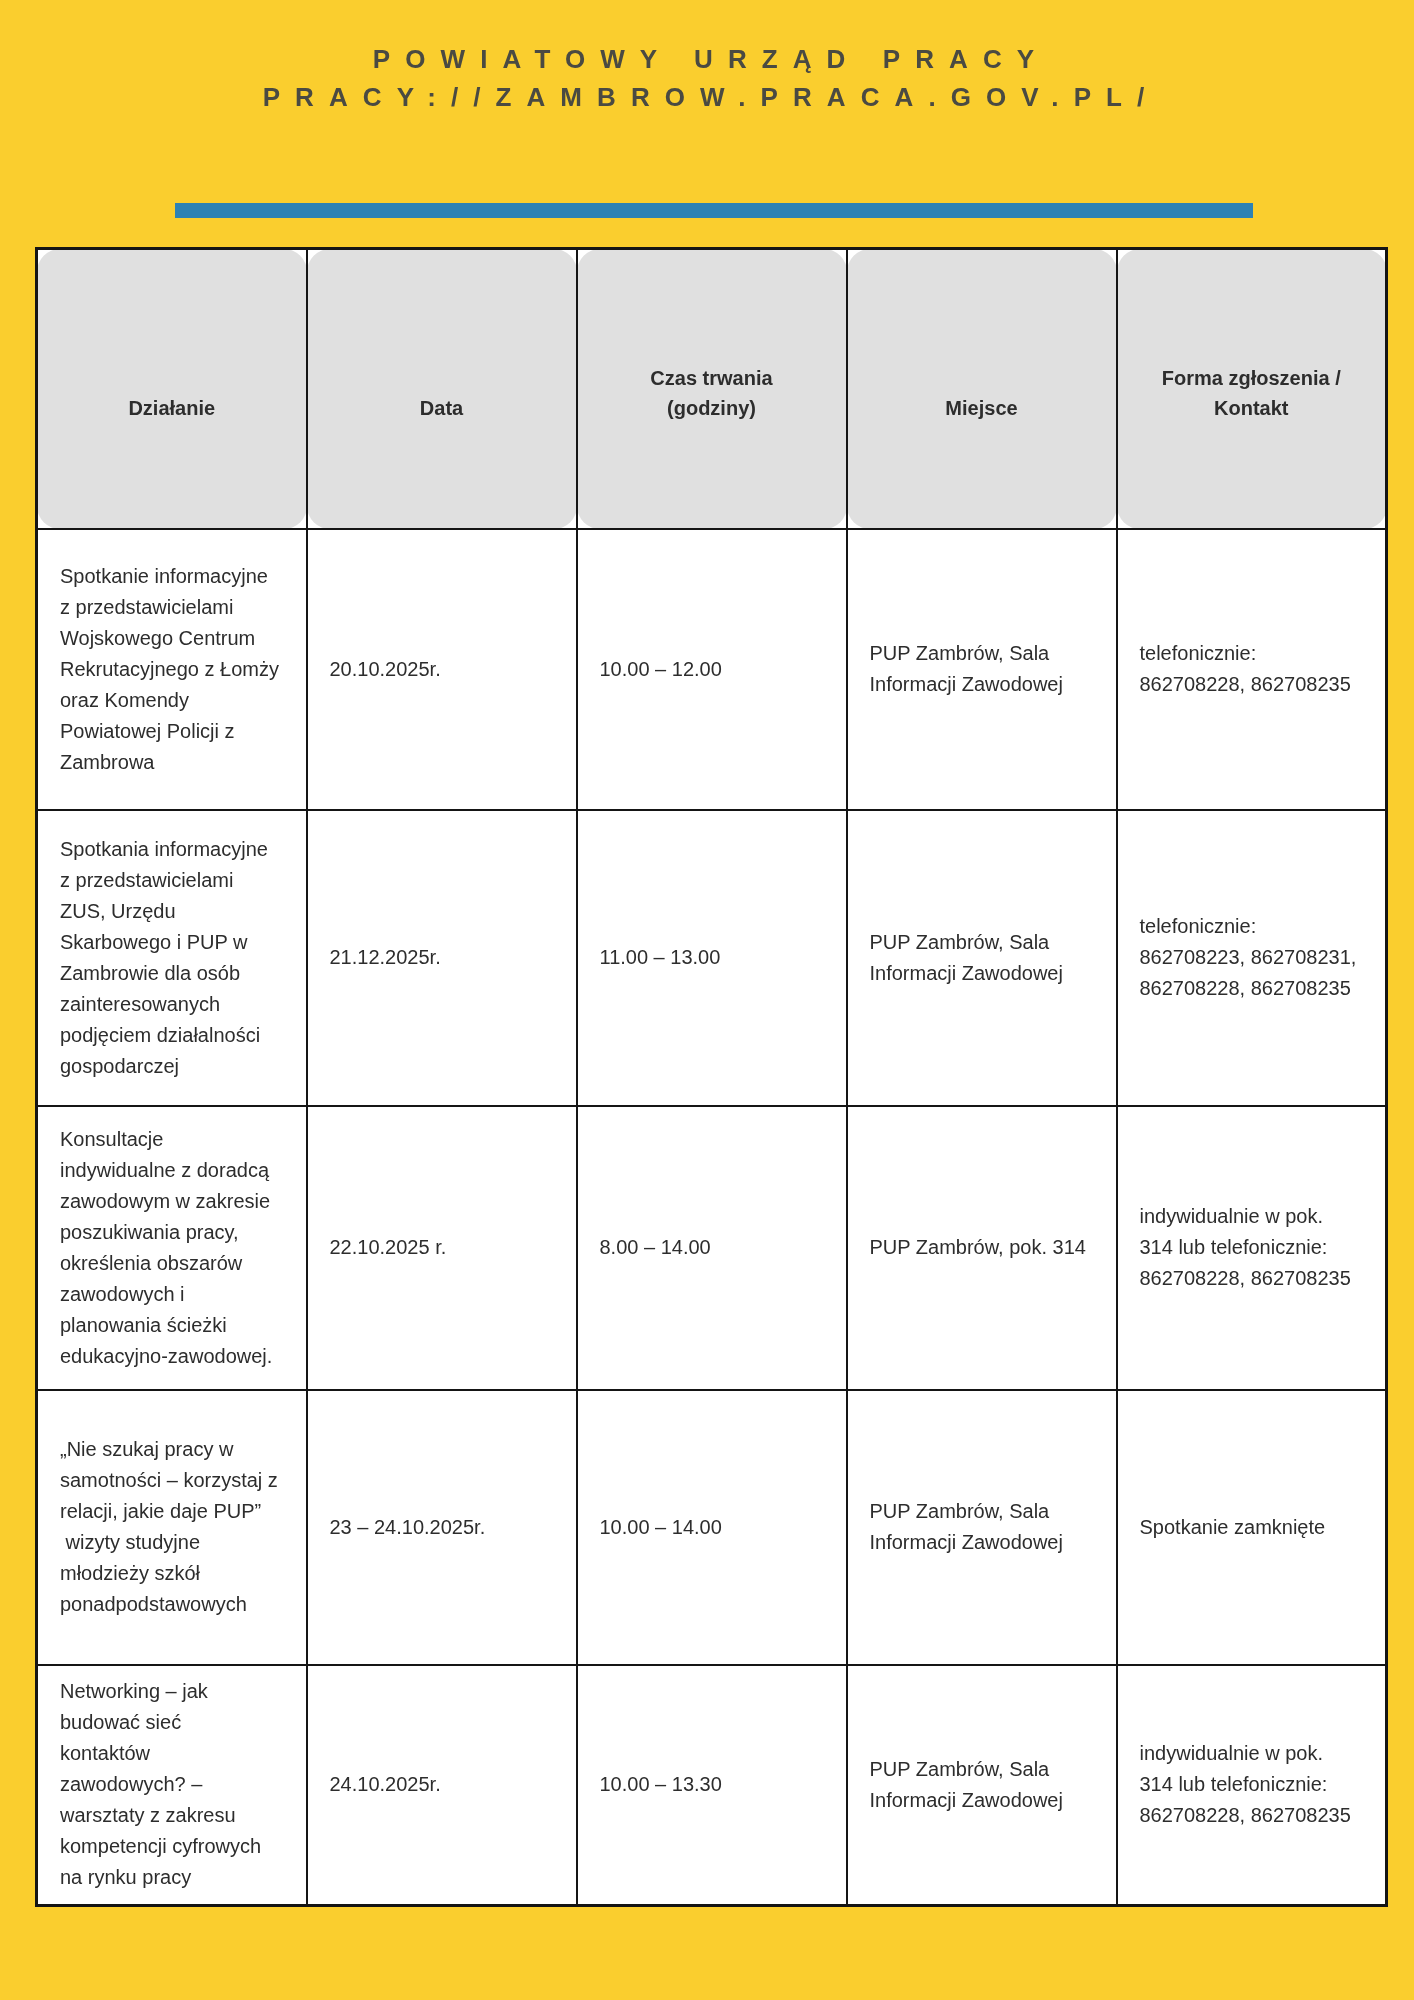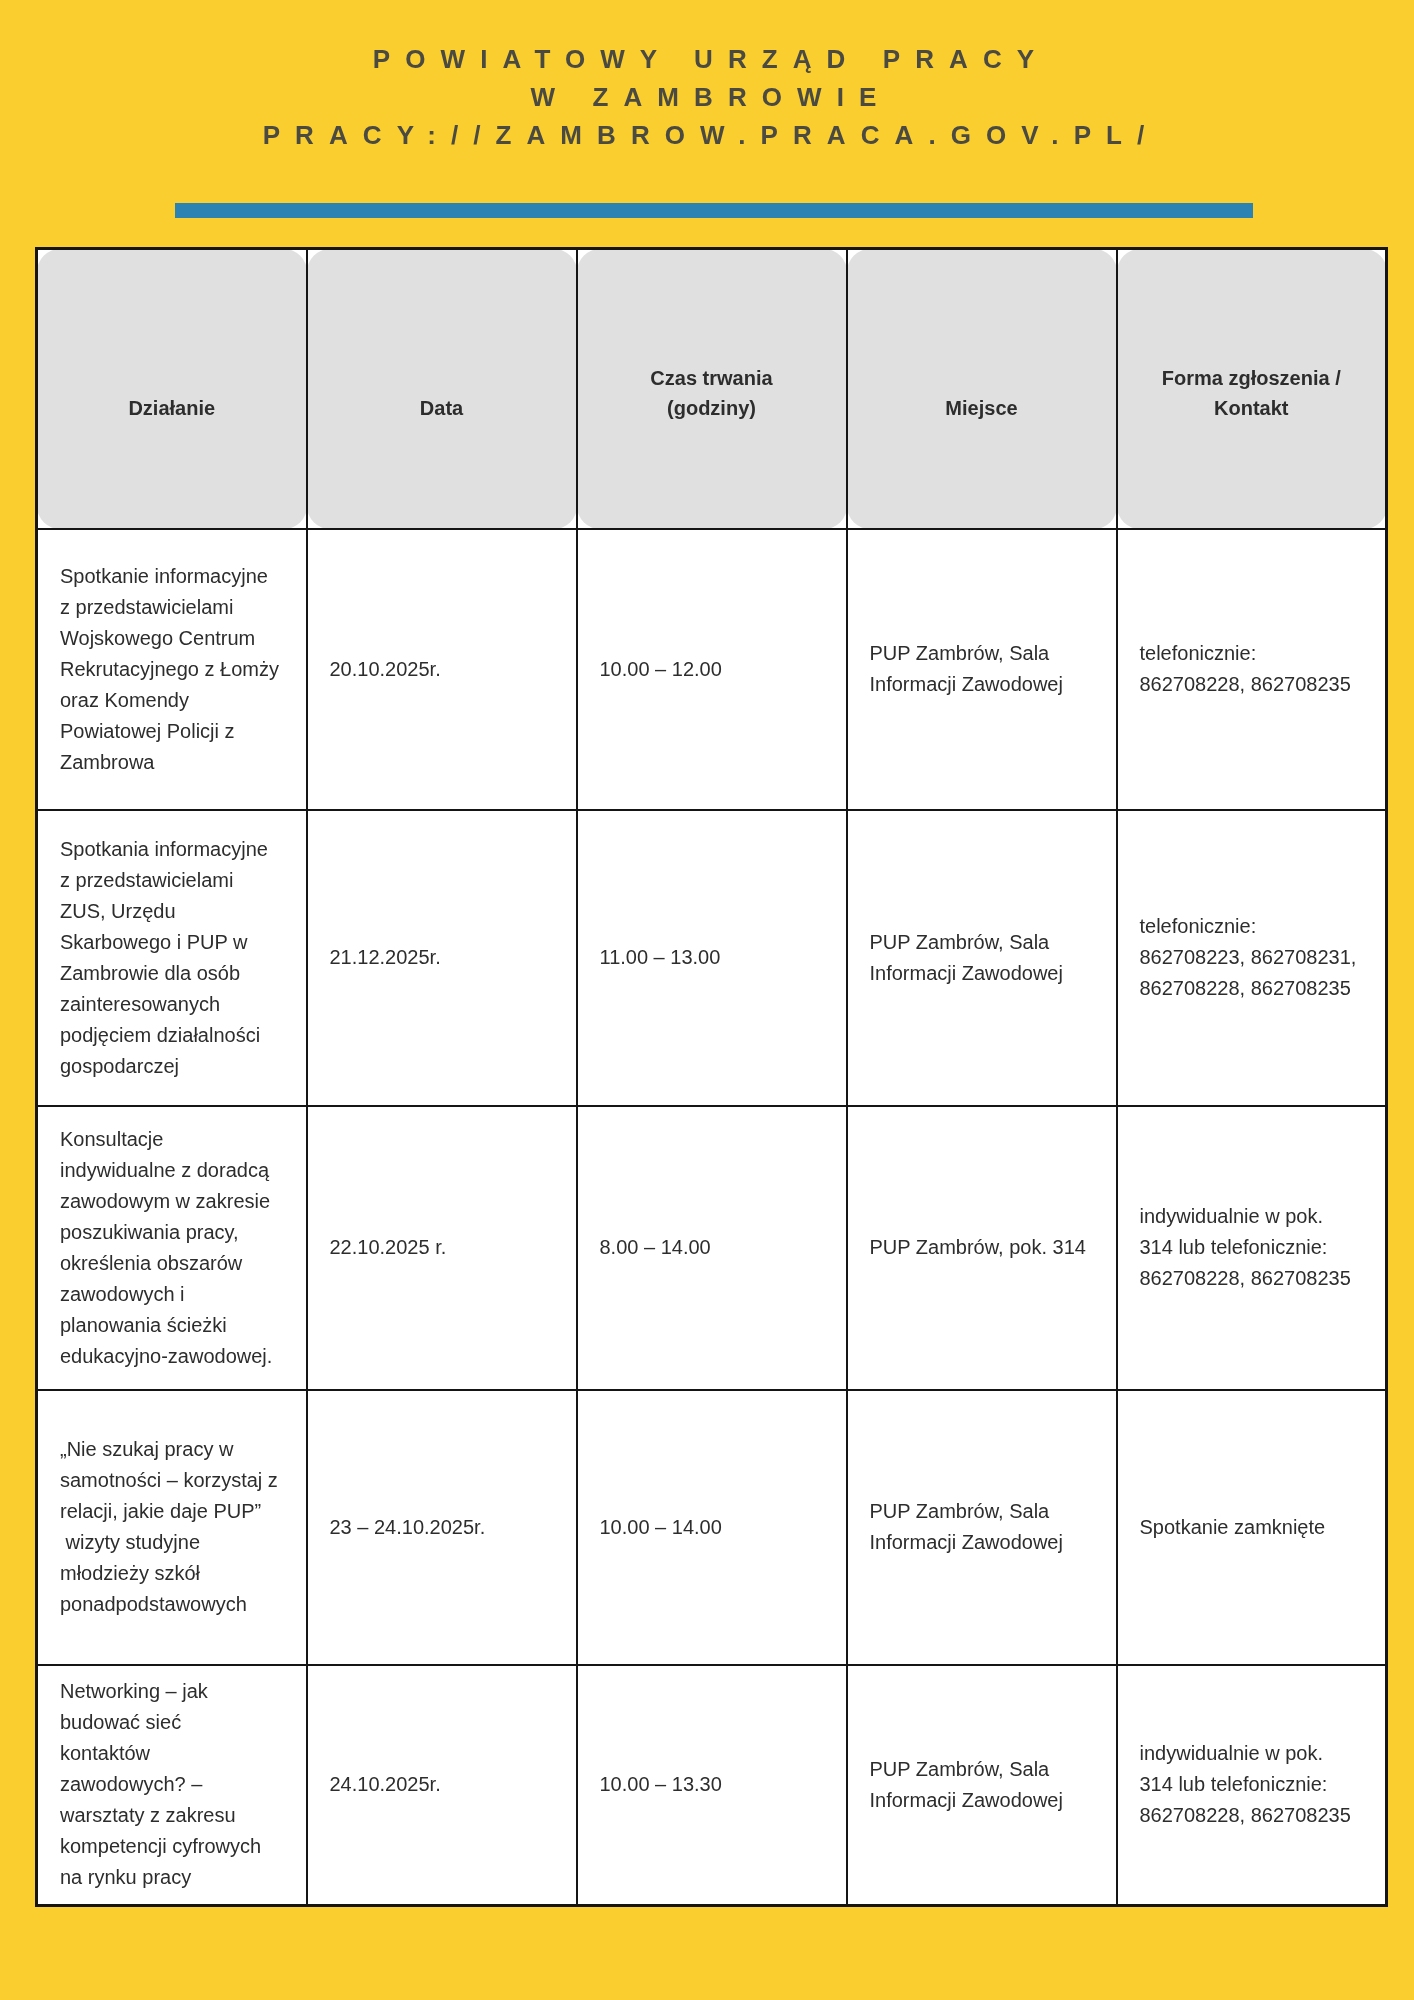--- a/index.html
+++ b/index.html
@@ -84,21 +84,20 @@
   tr.row-3 {height:275px;}
   tr.row-4 {height:241px;margin-top:16px;}
 </style>
 </head>
 <body>
 
 <div class="page">
 
   <div class="masthead">
     <div class="line">POWIATOWY URZĄD PRACY</div>
-    <div class="line">W ZAMBROWIE</div>
     <div class="line">PRACY://ZAMBROW.PRACA.GOV.PL/</div>
   </div>
 
   <div class="divider"></div>
 
   <table class="events">
     <colgroup>
         <col>
         <col>
         <col>

